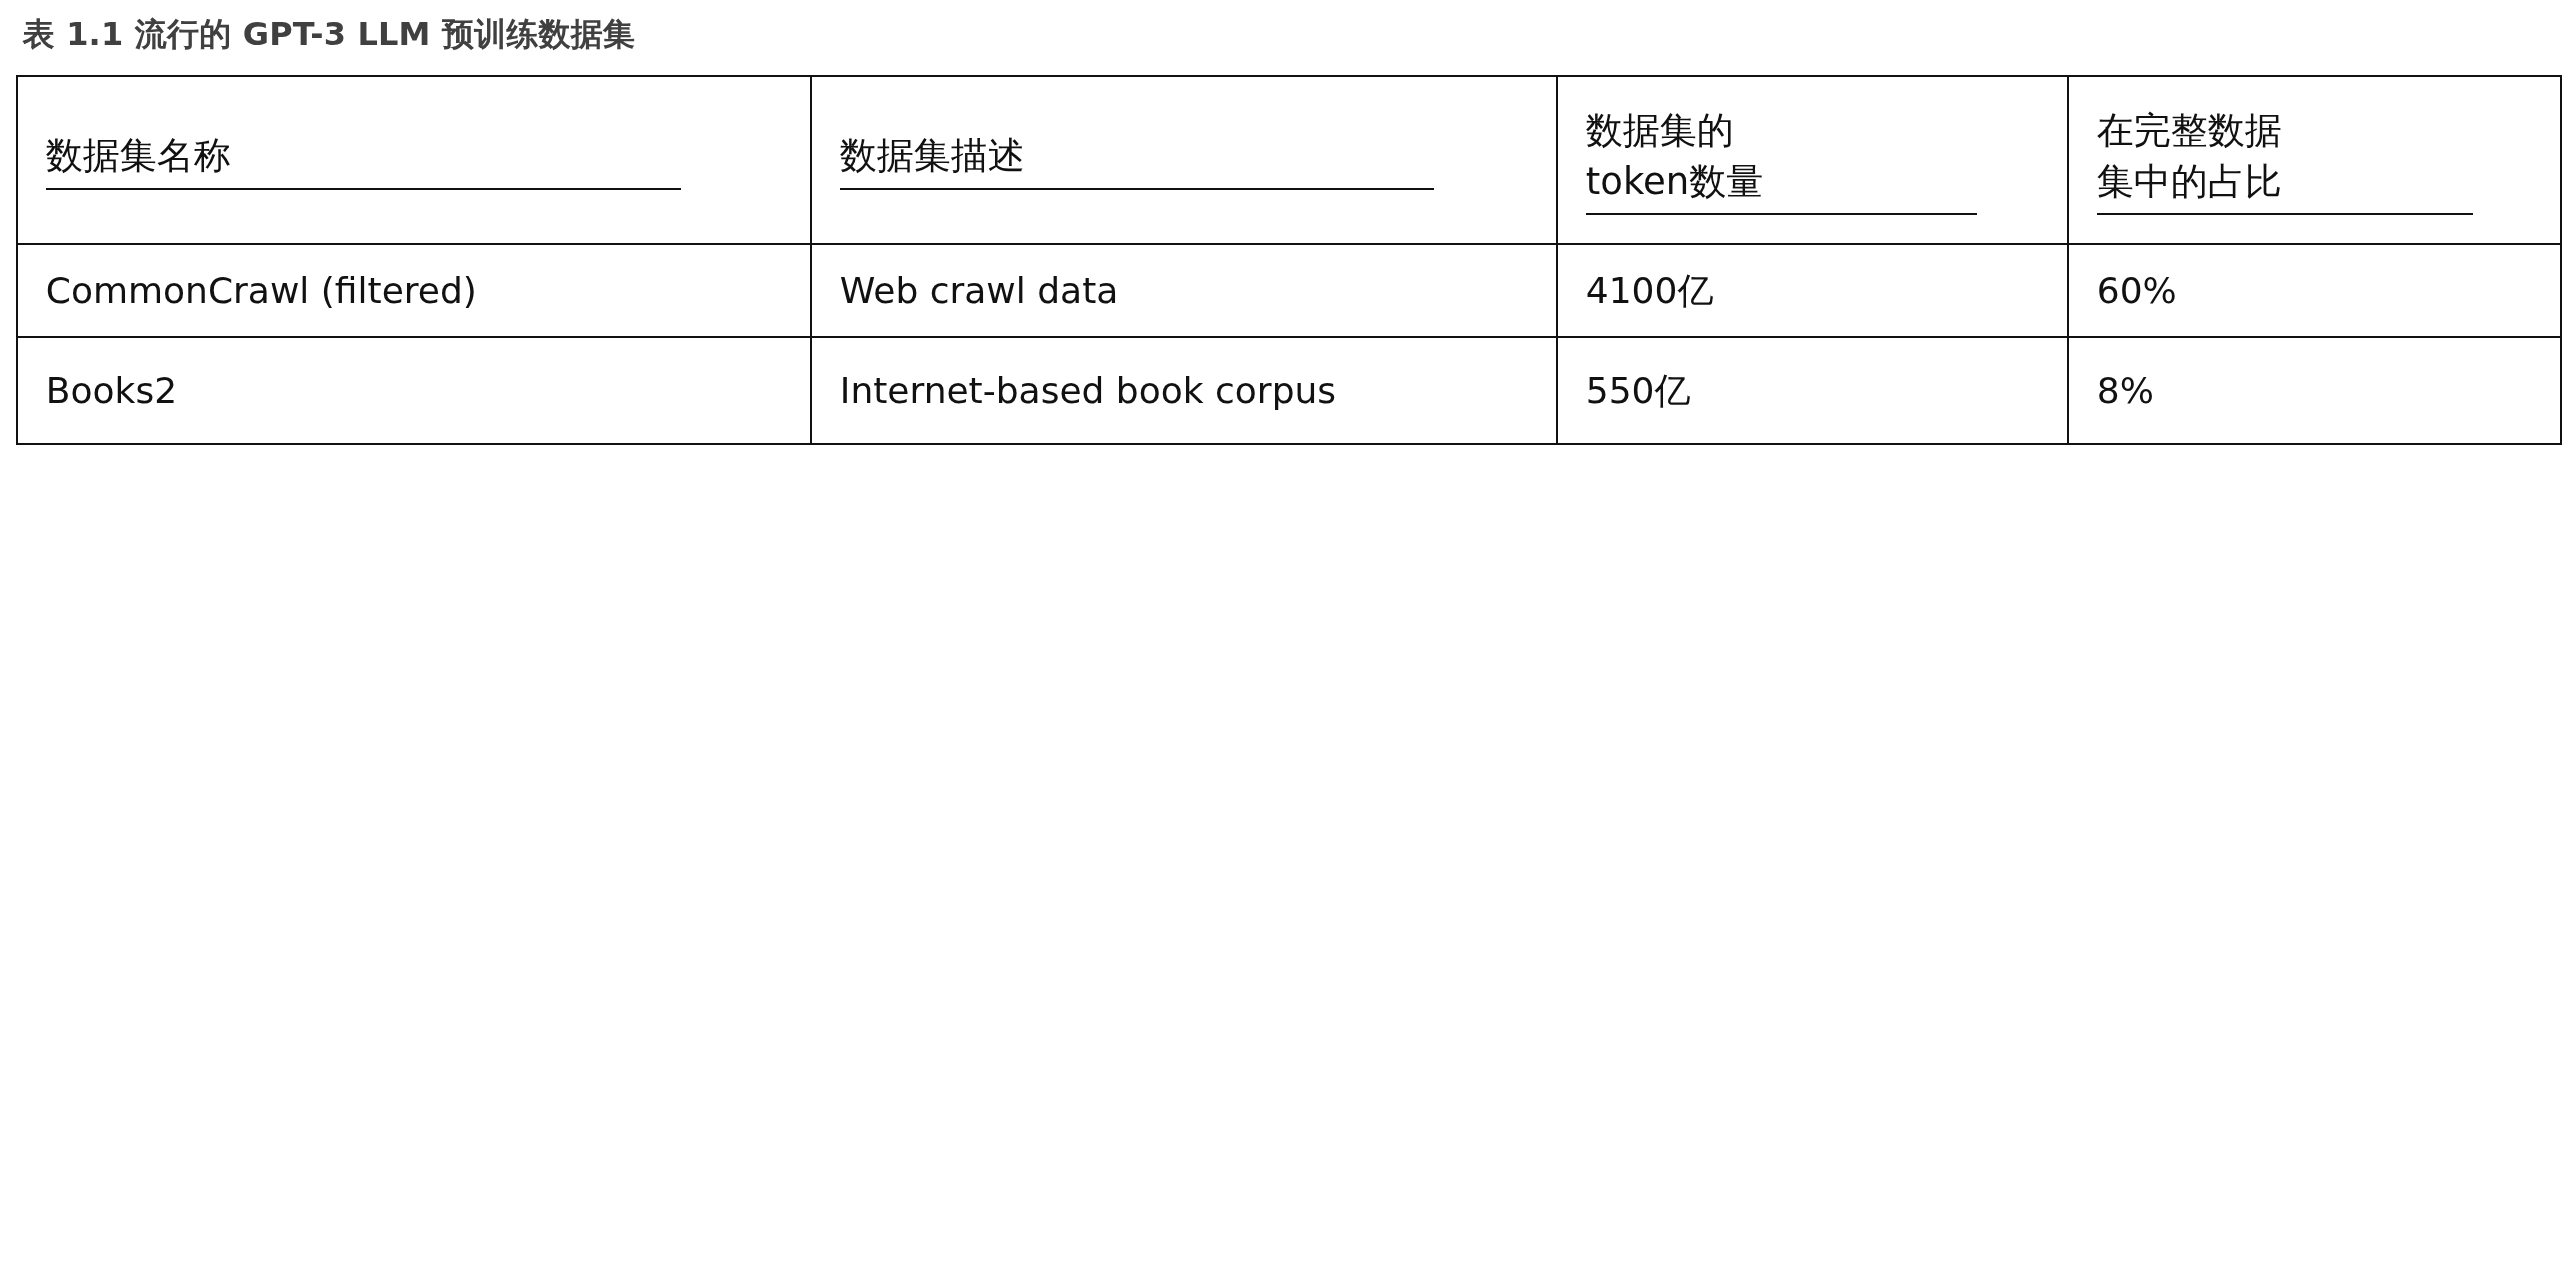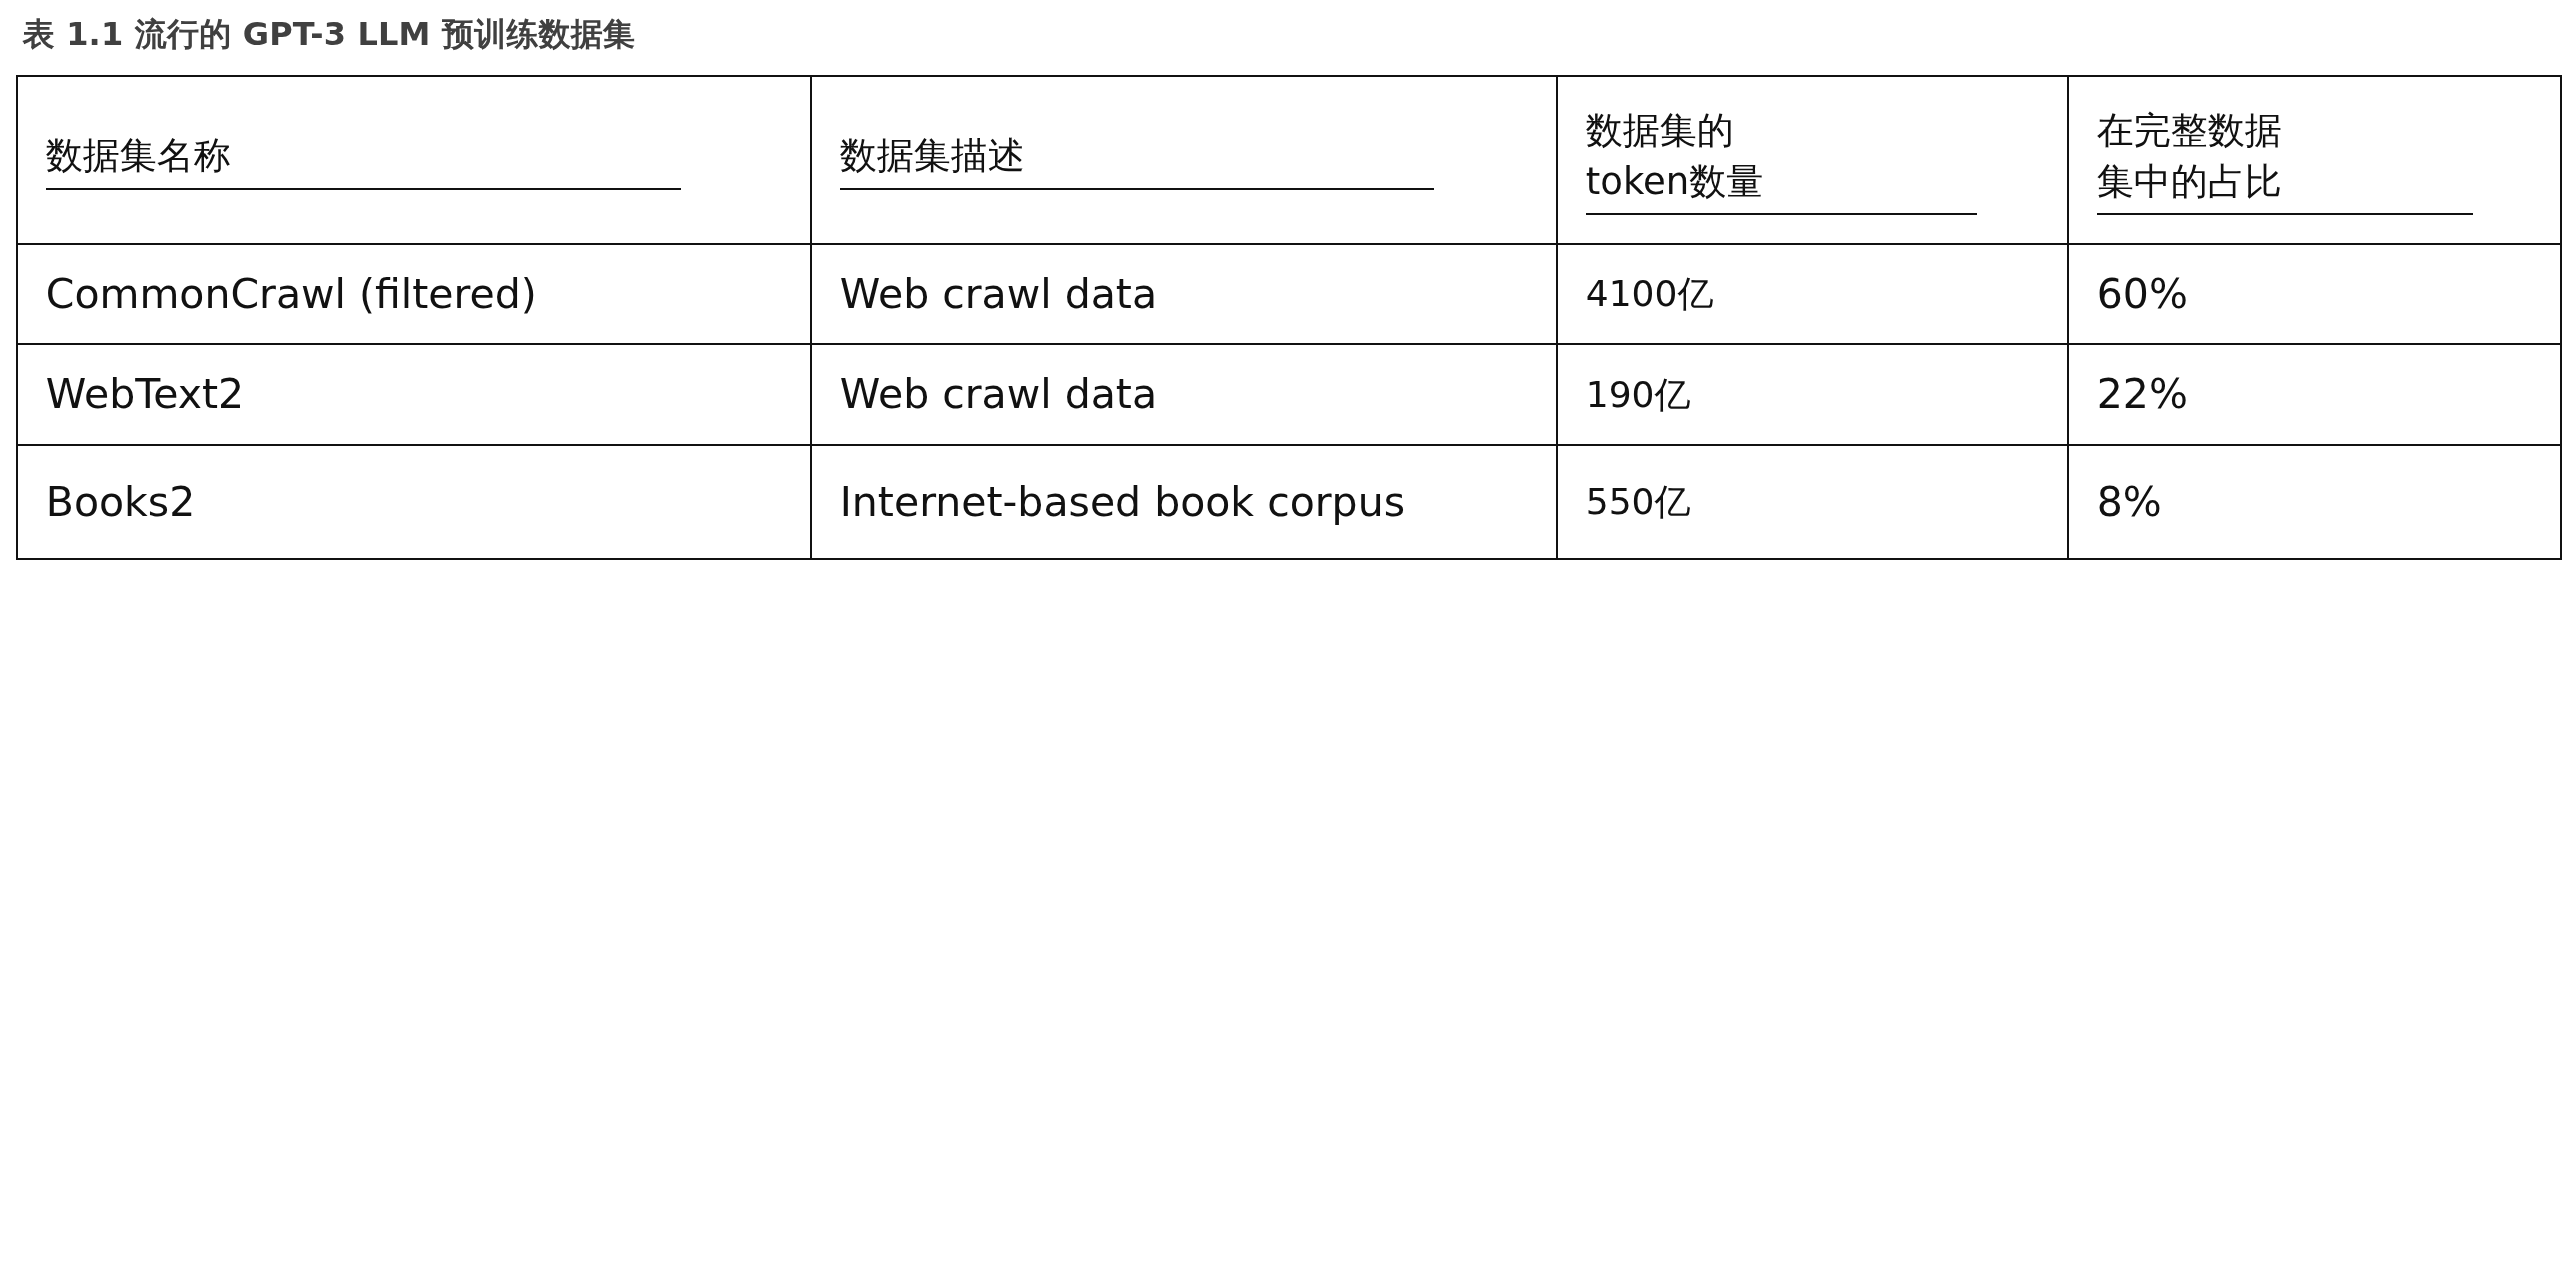--- a/index.html
+++ b/index.html
@@ -59,21 +59,21 @@
     color: #111111;
     display: inline-block;
     border-bottom: 2.4px solid #111111;
     padding-bottom: 6.5px;
     white-space: pre-line;
   }
   .hdr-wide {
     min-width: 86%;
   }
   .body-text {
-    font-size: 41px;
+    font-size: 36px;
     color: #111111;
   }
   .num-text {
     font-size: 36px;
     color: #111111;
   }
   .col-name { width: 794px; }
   .col-desc { width: 746px; }
   .col-tokens { width: 511px; }
   .col-share { width: 493px; }
@@ -120,34 +120,20 @@
         <td>
             <div class="cell-inner"><span class="body-text">Web crawl data</span></div>
           </td>
         <td>
             <div class="cell-inner"><span class="num-text">4100亿</span></div>
           </td>
         <td>
             <div class="cell-inner"><span class="body-text">60%</span></div>
           </td>
       </tr>
-      <tr>
-        <td>
-            <div class="cell-inner"><span class="body-text">WebText2</span></div>
-          </td>
-        <td>
-            <div class="cell-inner"><span class="body-text">Web crawl data</span></div>
-          </td>
-        <td>
-            <div class="cell-inner"><span class="num-text">190亿</span></div>
-          </td>
-        <td>
-            <div class="cell-inner"><span class="body-text">22%</span></div>
-          </td>
-      </tr>
       <tr class="row-tall">
         <td>
             <div class="cell-inner"><span class="body-text">Books2</span></div>
           </td>
         <td>
             <div class="cell-inner"><span class="body-text">Internet-based book corpus</span></div>
           </td>
         <td>
             <div class="cell-inner"><span class="num-text">550亿</span></div>
           </td>

